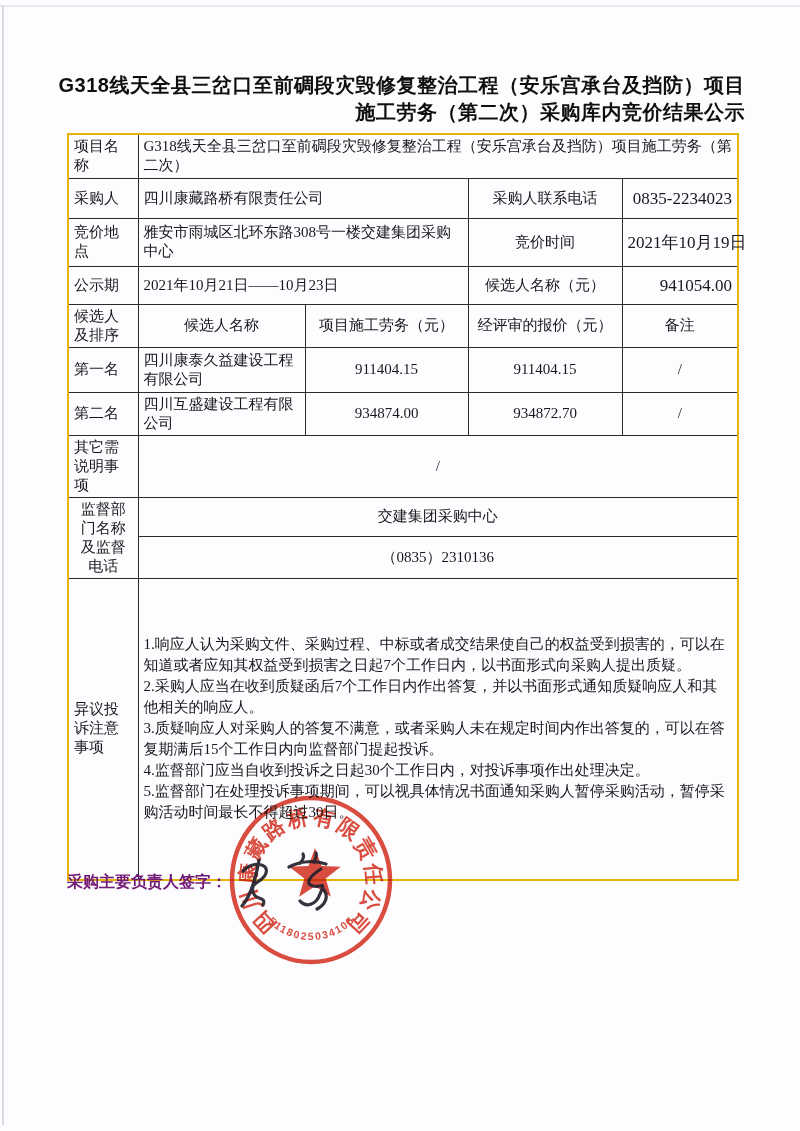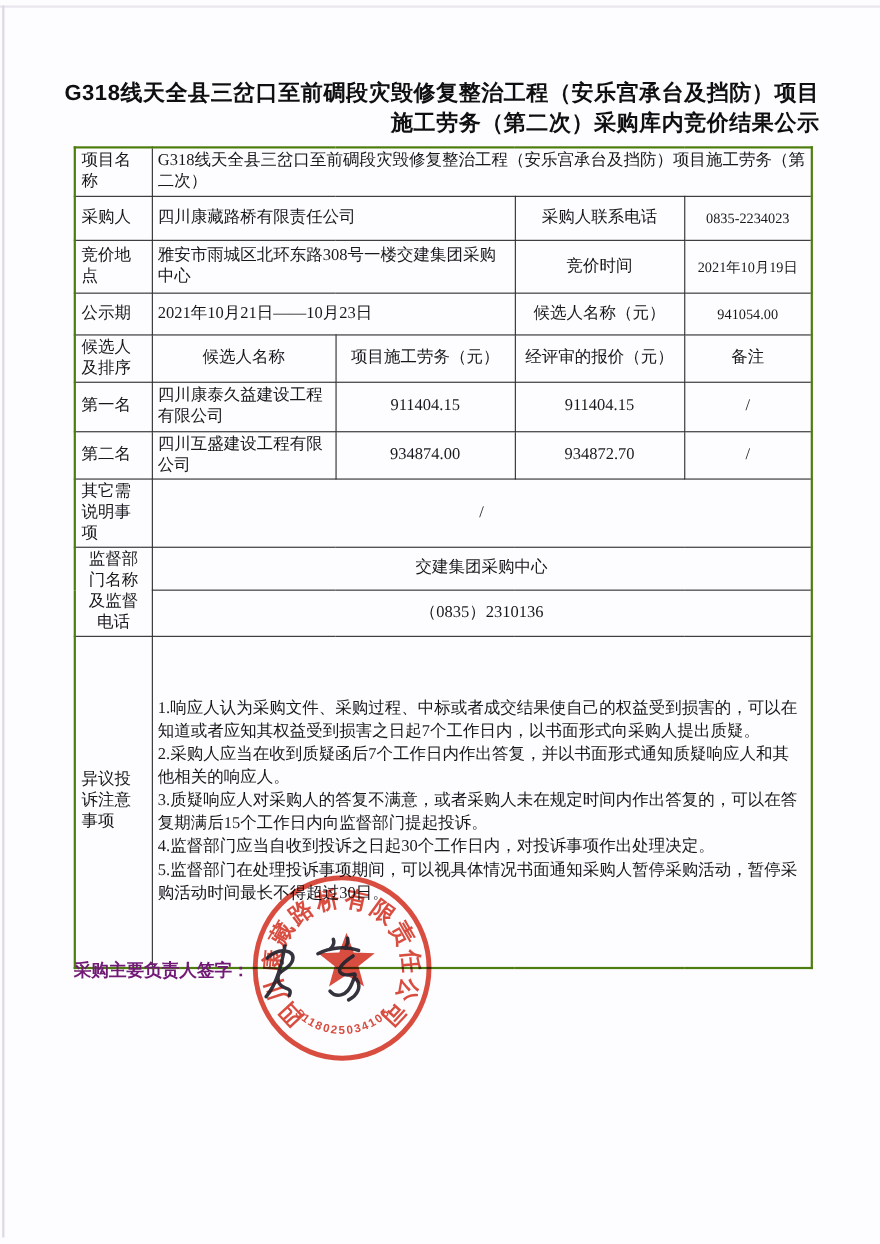--- a/index.html
+++ b/index.html
@@ -16,26 +16,26 @@
     position:absolute; top:72px; left:55px; width:690px;
     text-align:right; font-size:20px; font-weight:bold; line-height:27px;
     color:#0f0f12; letter-spacing:0.5px;
     font-family:"Liberation Sans","DejaVu Sans",sans-serif;
   }
 
   table.main {
     position:absolute; left:67px; top:133px; width:670px;
     border-collapse:collapse; table-layout:fixed;
     font-size:15px; color:#18181c;
-    border:2px solid #4d7c0f;
+    border:2px solid #eab308;
   }
   table.main td { border:1px solid #2b2b2e; padding:2px 5px; vertical-align:middle; line-height:19px; }
   td.lbl { padding:2px 3px; }
   .ctr { text-align:center;margin-top:32px; }
-  .tight { padding:2px 1px; white-space:nowrap; font-size:13px; }
+  .tight { padding:2px 1px; white-space:nowrap; font-size:17px;text-align:right; }
   .objection-cell { padding:6px 6px;border-radius:25px; }
   .objection-cell p { margin:0; line-height:21px; }
 
   .sign-label {
     position:absolute; left:67px; top:872px; font-size:16px; color:#701a75;font-weight:bold;
   }
 
   .stamp { position:absolute; left:211px; top:780px; width:200px; height:200px;
            mix-blend-mode:multiply; opacity:0.9; }
   .signature { position:absolute; left:225px; top:845px; width:130px; height:78px; }

